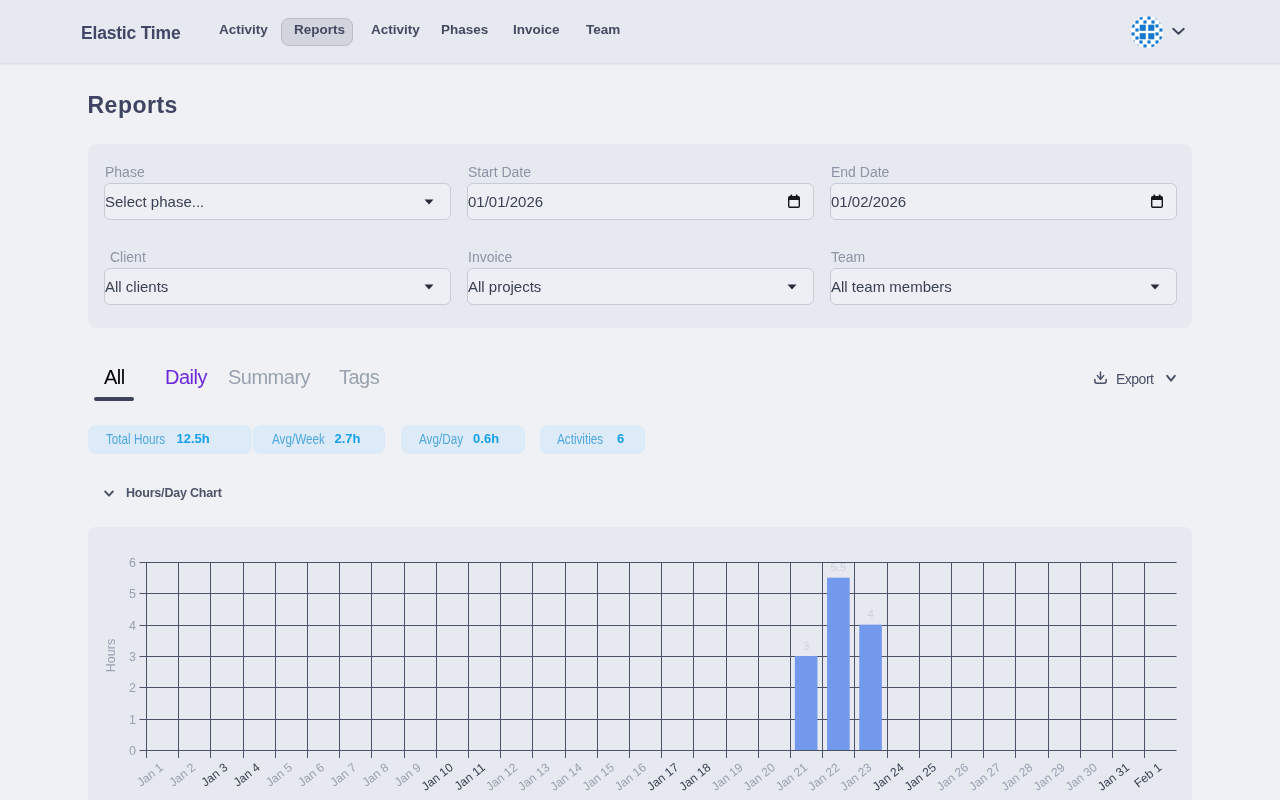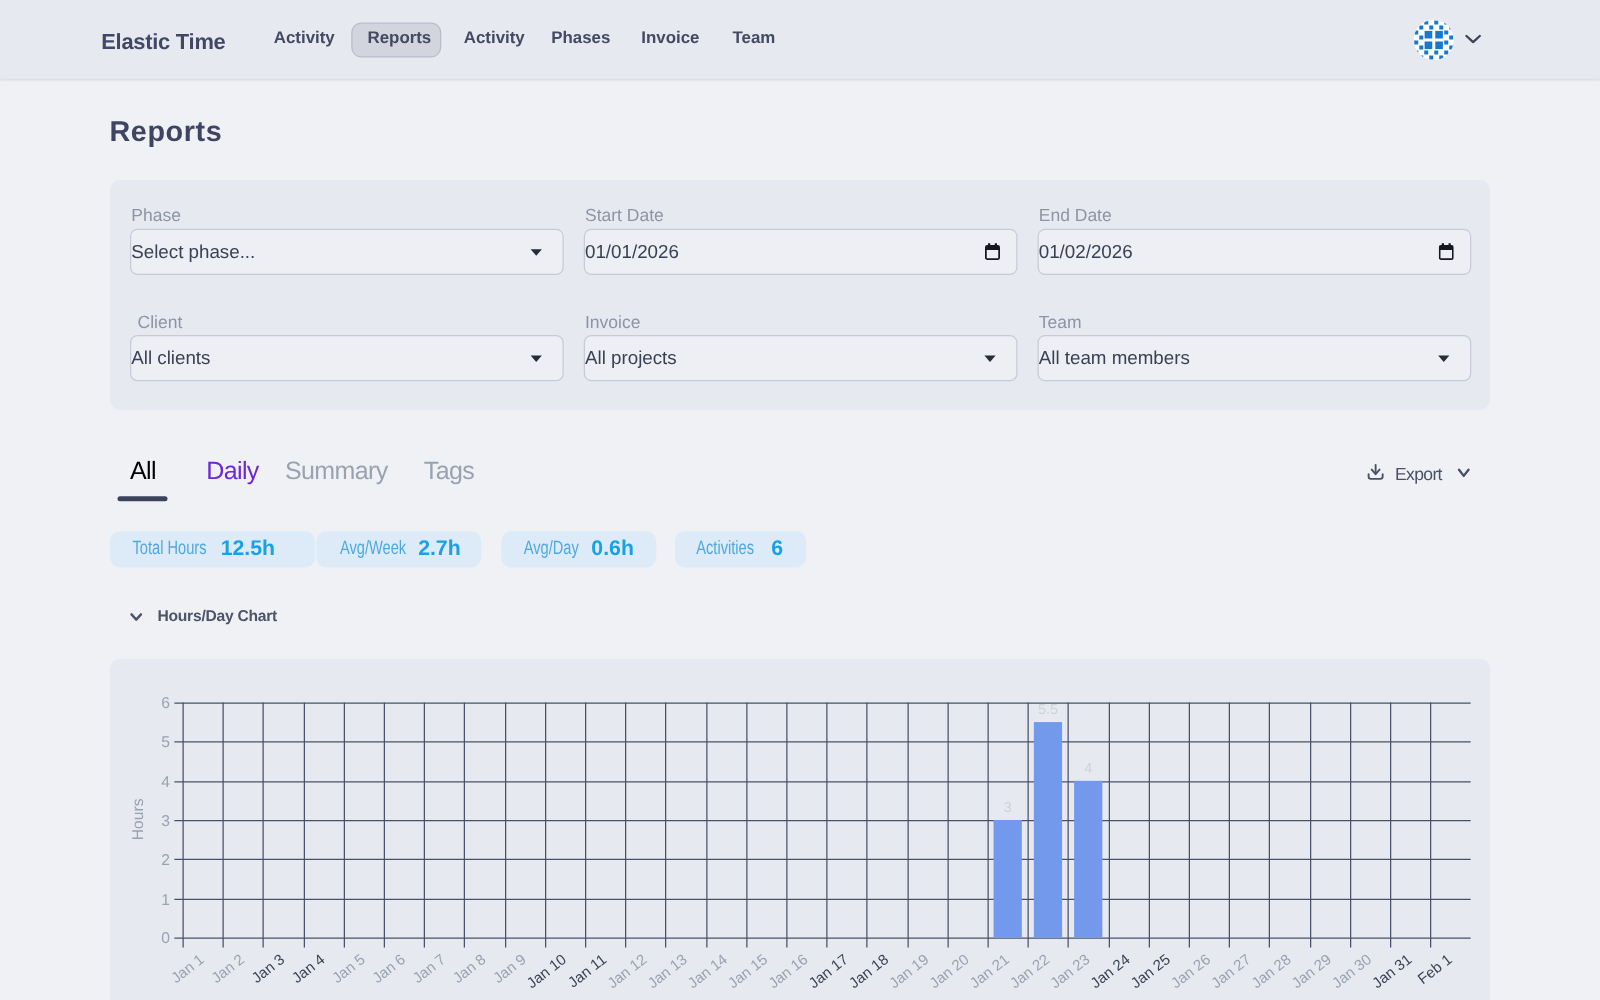--- a/index.html
+++ b/index.html
@@ -10,21 +10,21 @@
 .nav { position:absolute; top:22px; font-size:13.5px; font-weight:700; color:#434a61; }
 .pill { position:absolute; left:281px; top:18px; width:72px; height:28px; background:#d2d5dd; border:1px solid #b9bdc9; border-radius:8px; }
 .h1 { position:absolute; left:87.5px; top:90px; font-size:23px; line-height:30px; font-weight:700; color:#3e4461; letter-spacing:0.5px; }
 .panel { position:absolute; left:88px; background:#e6e9f0; border-radius:8px; }
 .flabel { position:absolute; font-size:14px; color:#8d94a4; }
 .finput { position:absolute; width:347px; height:37px; background:#edeff4; border:1px solid #c7cbd6; border-radius:6px;
           font-size:15px; color:#3b4155; line-height:35px; }
 .tab { position:absolute; top:366px; font-size:20px; letter-spacing:-0.5px; }
 .chip { position:absolute; top:425px; height:29px; background:#dcebf7; border-radius:8px; }
 .chip .l { position:absolute; top:0; line-height:28px; font-size:15.5px; color:#4fa8e2; transform:scaleX(0.755); transform-origin:0 50%; white-space:nowrap; }
-.chip .v { position:absolute; top:0; line-height:28px; font-size:17px; font-weight:700; color:#18a0e8; white-space:nowrap; }
+.chip .v { position:absolute; top:0; line-height:28px; font-size:13px; font-weight:700; color:#18a0e8; white-space:nowrap; }
 </style></head>
 <body>
 <div class="hdr"></div>
 <div class="logo">Elastic Time</div>
 <div class="pill"></div>
 <div class="nav" style="left:219px">Activity</div>
 <div class="nav" style="left:294px">Reports</div>
 <div class="nav" style="left:371px">Activity</div>
 <div class="nav" style="left:441px">Phases</div>
 <div class="nav" style="left:513px">Invoice</div>

